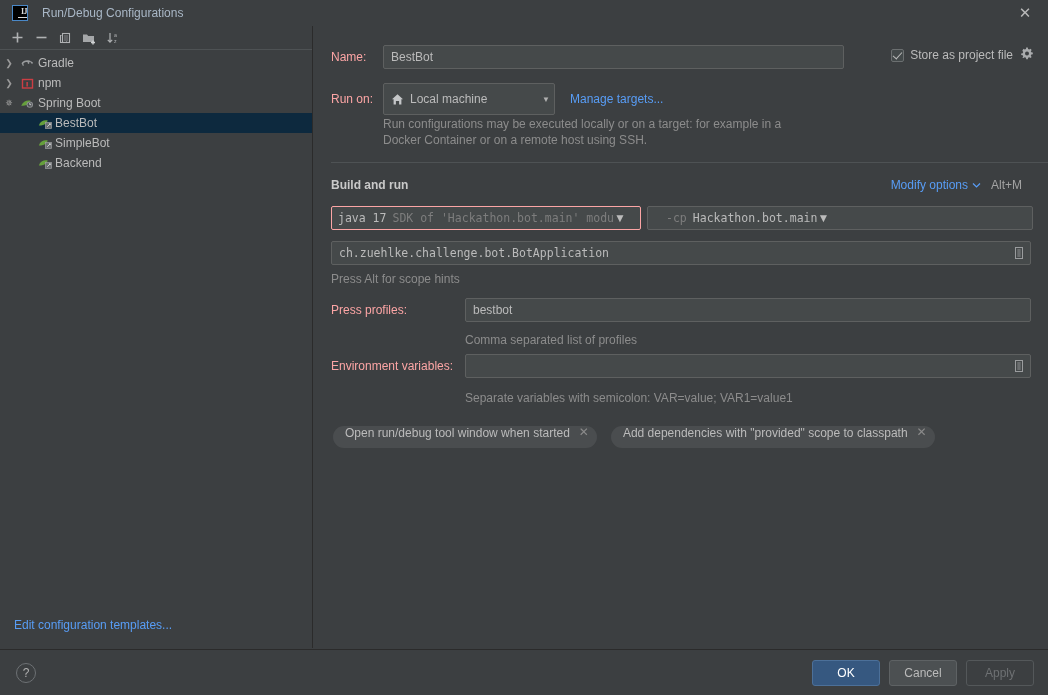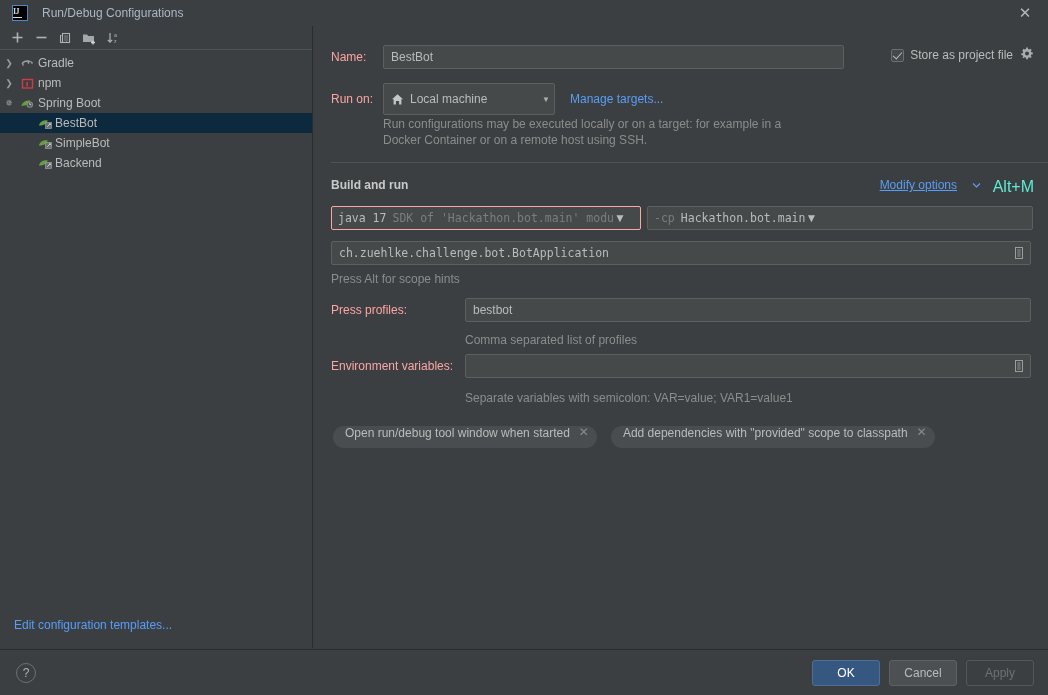--- a/index.html
+++ b/index.html
@@ -13,21 +13,21 @@
 
   
   #titlebar {
     position: absolute; left: 0; top: 0; width: 1048px; height: 26px;
     background: #3c3f41;
     display: flex; align-items: center;
   }
   #app-logo {
     width: 16px; height: 16px; margin-left: 12px;
     border: 1px solid #4a88c7; background: #000000;
-    display: flex; flex-direction: column; align-items: flex-start; justify-content: center;
+    display: flex; flex-direction: column; align-items: flex-end; justify-content: center;
     line-height: 1;
   }
   #app-logo .ij { font-size: 8px; font-weight: bold; color: #d8d8d8; letter-spacing: -0.5px; font-family: "Liberation Serif", serif;}
   #app-logo .bar { width: 9px; height: 1.5px; background: #d8d8d8; margin-top: 1px; }
   #title-text { margin-left: 14px; font-size: 12px; color: #a9b7c6; }
   #close-btn {
     position: absolute; right: 0; top: 0; width: 46px; height: 26px;
     display: flex; align-items: center; justify-content: center;
     color: #b8b8b8; font-size: 15px; cursor: pointer; font-family: "DejaVu Sans", sans-serif;
   }
@@ -124,29 +124,29 @@
     position: absolute; left: 17px; top: 136px; width: 717px; height: 1px;
     background: #4e5254;
   }
   #build-title {
     position: absolute; left: 17px; top: 152px;
     font-size: 12px; font-weight: bold; color: #c9c9c9;
   }
   #modify-options {
     position: absolute; right: 67px; top: 152px;
     color: #589df6; font-size: 12px; cursor: pointer;
-    display: flex; align-items: center; gap: 15px; text-decoration: underline;
+    display: flex; align-items: center; gap: 4px;
   }
   #modify-shortcut {
-    position: absolute; right: 14px; top: 152px;
-    color: #5eead4; font-size: 16px;
+    position: absolute; right: 26px; top: 152px;
+    color: #a3a3a3; font-size: 12px;
   }
 
   .mono { font-family: "DejaVu Sans Mono", monospace; font-size: 11.5px; }
-  .dim { color: #7d7d7d; }
+  .dim { color: #7d7d7d; margin-left: 12px; }
 
   #sdk-combo {
     position: absolute; left: 17px; top: 180px; width: 310px;
     height: 24px; background: #45494a; border: 1px solid #fca5a5;
     border-radius: 2px; display: flex; align-items: center;
     padding: 0 4px 0 6px; overflow: hidden; cursor: pointer; white-space: nowrap;
   }
   #cp-combo {
     position: absolute; left: 333px; top: 180px; width: 386px;
     height: 24px; background: #45494a; border: 1px solid #5e6060;

